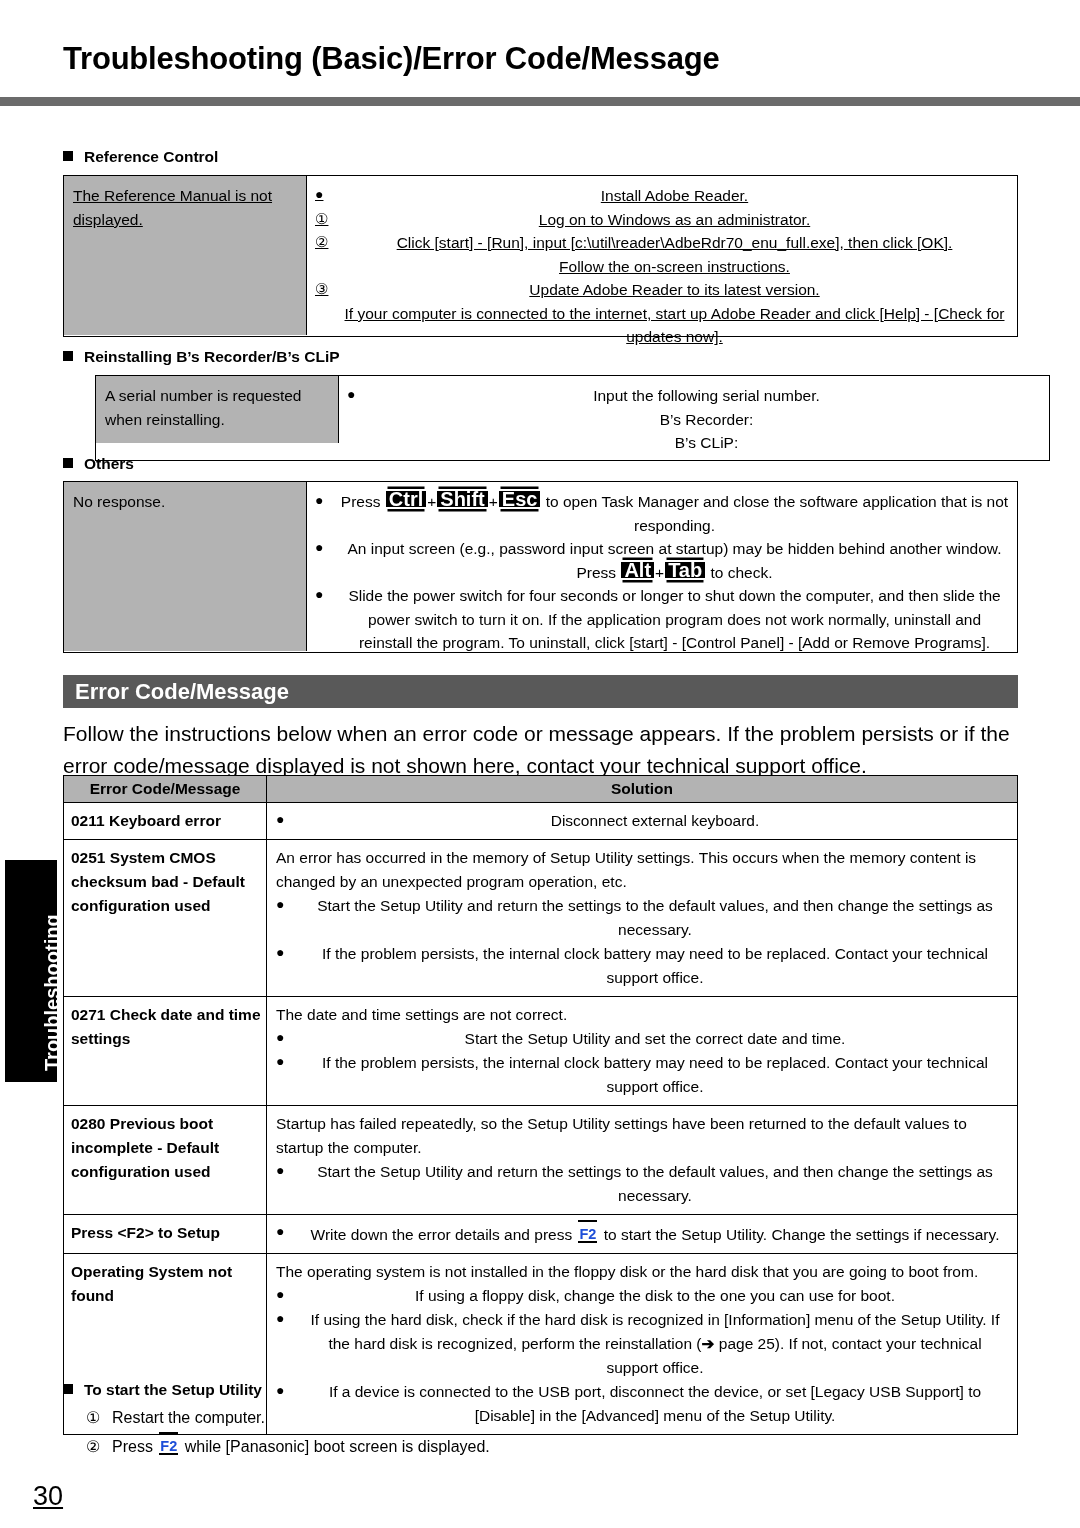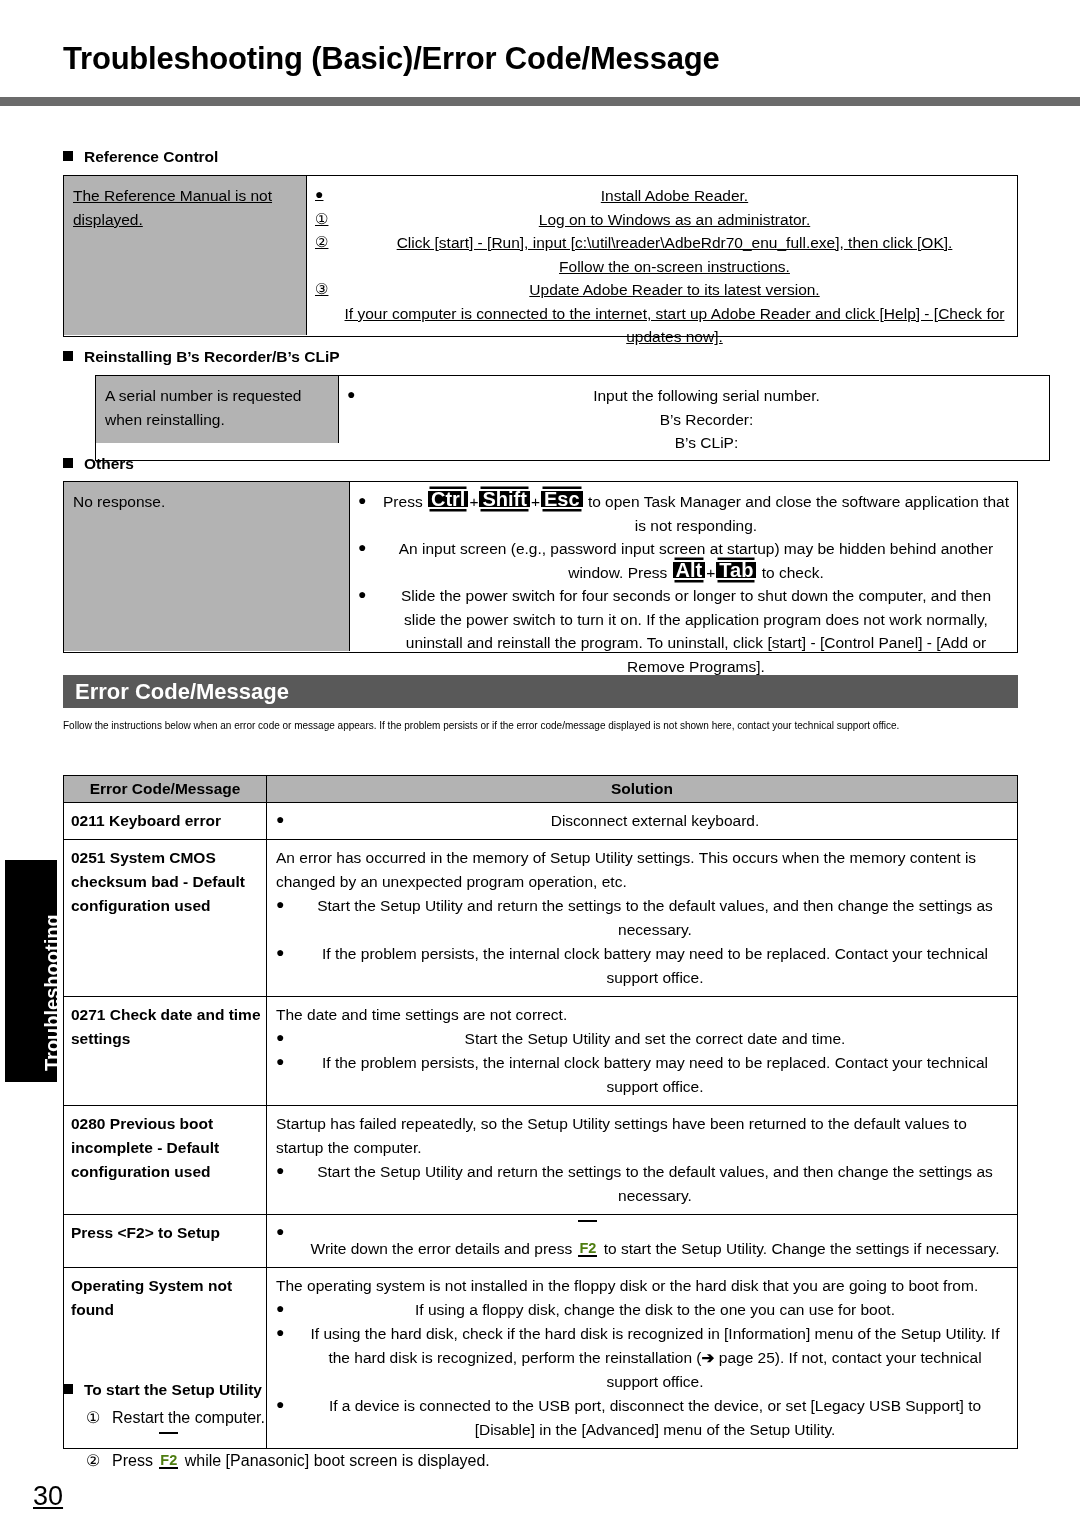--- a/index.html
+++ b/index.html
@@ -115,25 +115,25 @@
     line-height: 16px;
     border-top: 2.5px solid #fff;
     border-bottom: 2.5px solid #fff;
     box-shadow: 0 -4px 0 -1.5px #000, 0 4px 0 -1.5px #000;
     margin: 0 1px;
     position: relative;
     top: -1px;
   }
   .keyblk {
     display: inline-block;
-    color: #4d7c0f;
+    color: #1d4ed8;
     font-weight: bold;
     font-size: 14.5px;
     line-height: 14px;
-    padding: 19px 1px 0 1px;
+    padding: 5px 1px 0 1px;
     border-top: 2px solid #000;
     border-bottom: 2px solid #000;
     margin: 0 2px;
     position: relative;
     top: -1px;
   }
 
   
   .band {
     position: absolute;
@@ -141,21 +141,21 @@
     color: #fff;
     font-weight: bold;
     font-size: 22px;
     display: flex;
     align-items: center;
     padding-left: 12px;
     box-sizing: border-box;
   }
   .intro {
     position: absolute;
-    font-size: 10px;
+    font-size: 21px;
     line-height: 1.5;
   }
 
   
   .etbl {
     position: absolute;
     left: 63px;
     width: 955px;
     border: 1.5px solid #000;
     box-sizing: border-box;
@@ -305,21 +305,21 @@
       </div>
     </div>
   </div>
 
   <div class="sec-head" style="left:63px; top:455px;">
     <span class="sq"></span><span>Others</span>
   </div>
 
   <div class="tbl" style="left:63px; top:481px; width:955px; height:172px;">
     <div class="trow last" style="height:169px;">
-      <div class="cell-l" style="width:286px;">No response.</div>
+      <div class="cell-l" style="width:243px;">No response.</div>
       <div class="cell-r">
         <div class="li">
           <span class="mk">●</span>
           <span class="tx"><span>Press </span><span class="keyinv">Ctrl</span><span>+</span><span class="keyinv">Shift</span><span>+</span><span class="keyinv">Esc</span><span> to open Task Manager and close the software application that is not responding.</span></span>
         </div>
         <div class="li">
           <span class="mk">●</span>
           <span class="tx"><span>An input screen (e.g., password input screen at startup) may be hidden behind another window. Press </span><span class="keyinv">Alt</span><span>+</span><span class="keyinv">Tab</span><span> to check.</span></span>
         </div>
         <div class="li">

